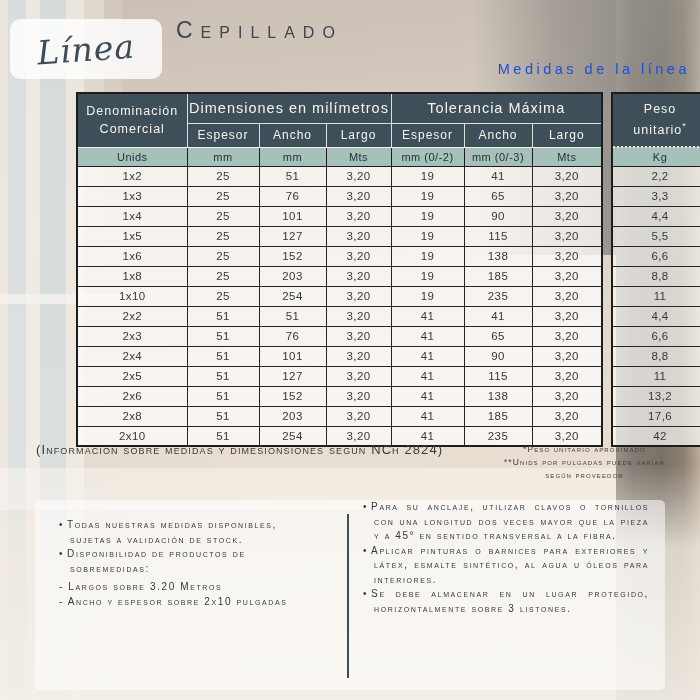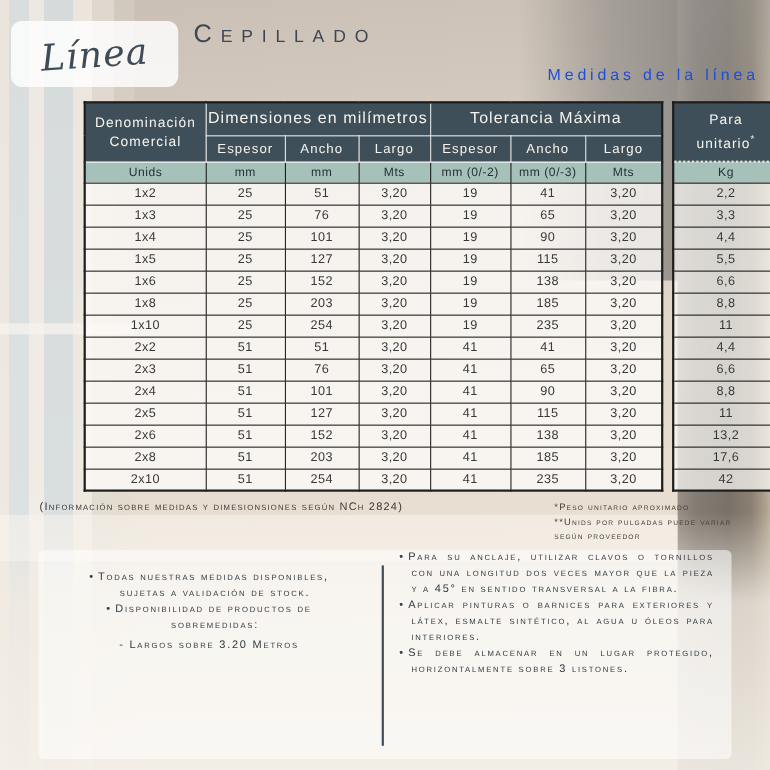--- a/index.html
+++ b/index.html
@@ -50,29 +50,29 @@
   th.dark.denom { font-size:12.5px; line-height:1.5; }
   .unit-row td { background:#a6c1ba; color:#272f34; font-size:11px; letter-spacing:.5px;
     border:1px solid #1d1d1d; border-top:1.5px solid #1d1d1d; }
   tbody td { background:rgba(252,250,247,.8); color:#37383a; font-size:11.5px; letter-spacing:.4px;
     border:1px solid #262626; }
   .peso-table th.dark { height:54px; font-size:12.5px; line-height:1.6; border-bottom:2px dotted #e8e6e0; }
   .peso-table tbody td { background:rgba(250,248,244,.72); }
   .peso-table sup { font-size:9px; }
 
   
-  .fn-left { position:absolute; left:36px; top:456px; font-size:10px; letter-spacing:1.1px;
+  .fn-left { position:absolute; left:36px; top:442px; font-size:13px; letter-spacing:1.1px;
     color:#3a3a3a; font-variant:small-caps; }
-  .fn-right { position:absolute; right:35px; top:455px; font-size:8.5px; letter-spacing:1.1px;
-    color:#46403a; font-variant:small-caps; text-align:left; line-height:1.55; }
+  .fn-right { position:absolute; right:35px; top:443px; font-size:8.5px; letter-spacing:1.1px;
+    color:#46403a; font-variant:small-caps; text-align:center; line-height:1.55; }
 
   
   .panel { position:absolute; left:35px; top:500px; width:630px; height:190px;
     background:rgba(255,255,255,.55); border-radius:5px; display:flex; }
-  .panel-left { width:312px; padding:18px 26px 12px 24px;text-align:center; }
+  .panel-left { width:312px; padding:18px 26px 12px 24px; }
   .panel-divider { width:2px; background:#3f4e57; margin:14px 0 12px 0; }
   .panel-right { flex:1; padding:0 16px 0 14px; }
   .note { font-variant:small-caps; font-size:10px; letter-spacing:1.6px; color:#2e3940; line-height:14.5px; }
   .note li { list-style:none; padding-left:11px; text-indent:-11px; }
   .panel-right .note li { text-align:justify; }
   .sub-notes { margin-top:4px; }
   .sub-notes div { margin-bottom:0; }
   .bullet { margin-right:3px; }
 </style>
 </head>
@@ -269,21 +269,21 @@
     <td>235</td>
     <td>3,20</td>
   </tr>
 </tbody>
     </table>
 
     <table class="peso-table">
       <thead>
         <tr>
           <th class="dark">
-            <span>Para</span><br>
+            <span>Peso</span><br>
             <span>unitario</span><sup>*</sup>
           </th>
         </tr>
         <tr class="unit-row">
           <td>Kg</td>
         </tr>
       </thead>
       <tbody id="peso-tbody">
   <tr class="data-row">
     <td>2,2</td>
@@ -352,20 +352,21 @@
   </div>
 
   <div class="panel">
     <div class="panel-left">
       <ul class="note">
         <li><span class="bullet">•</span><span>Todas nuestras medidas disponibles, sujetas a validación de stock.</span></li>
         <li><span class="bullet">•</span><span>Disponibilidad de productos de sobremedidas:</span></li>
       </ul>
       <div class="note sub-notes">
         <div>- Largos sobre 3.20 Metros</div>
+        <div>- Ancho y espesor sobre 2x10 pulgadas</div>
       </div>
     </div>
     <div class="panel-divider"></div>
     <div class="panel-right">
       <ul class="note">
         <li><span class="bullet">•</span><span>Para su anclaje, utilizar clavos o tornillos con una longitud dos veces mayor que la pieza y a 45° en sentido transversal a la fibra.</span></li>
         <li><span class="bullet">•</span><span>Aplicar pinturas o barnices para exteriores y látex, esmalte sintético, al agua u óleos para interiores.</span></li>
         <li><span class="bullet">•</span><span>Se debe almacenar en un lugar protegido, horizontalmente sobre 3 listones.</span></li>
       </ul>
     </div>

